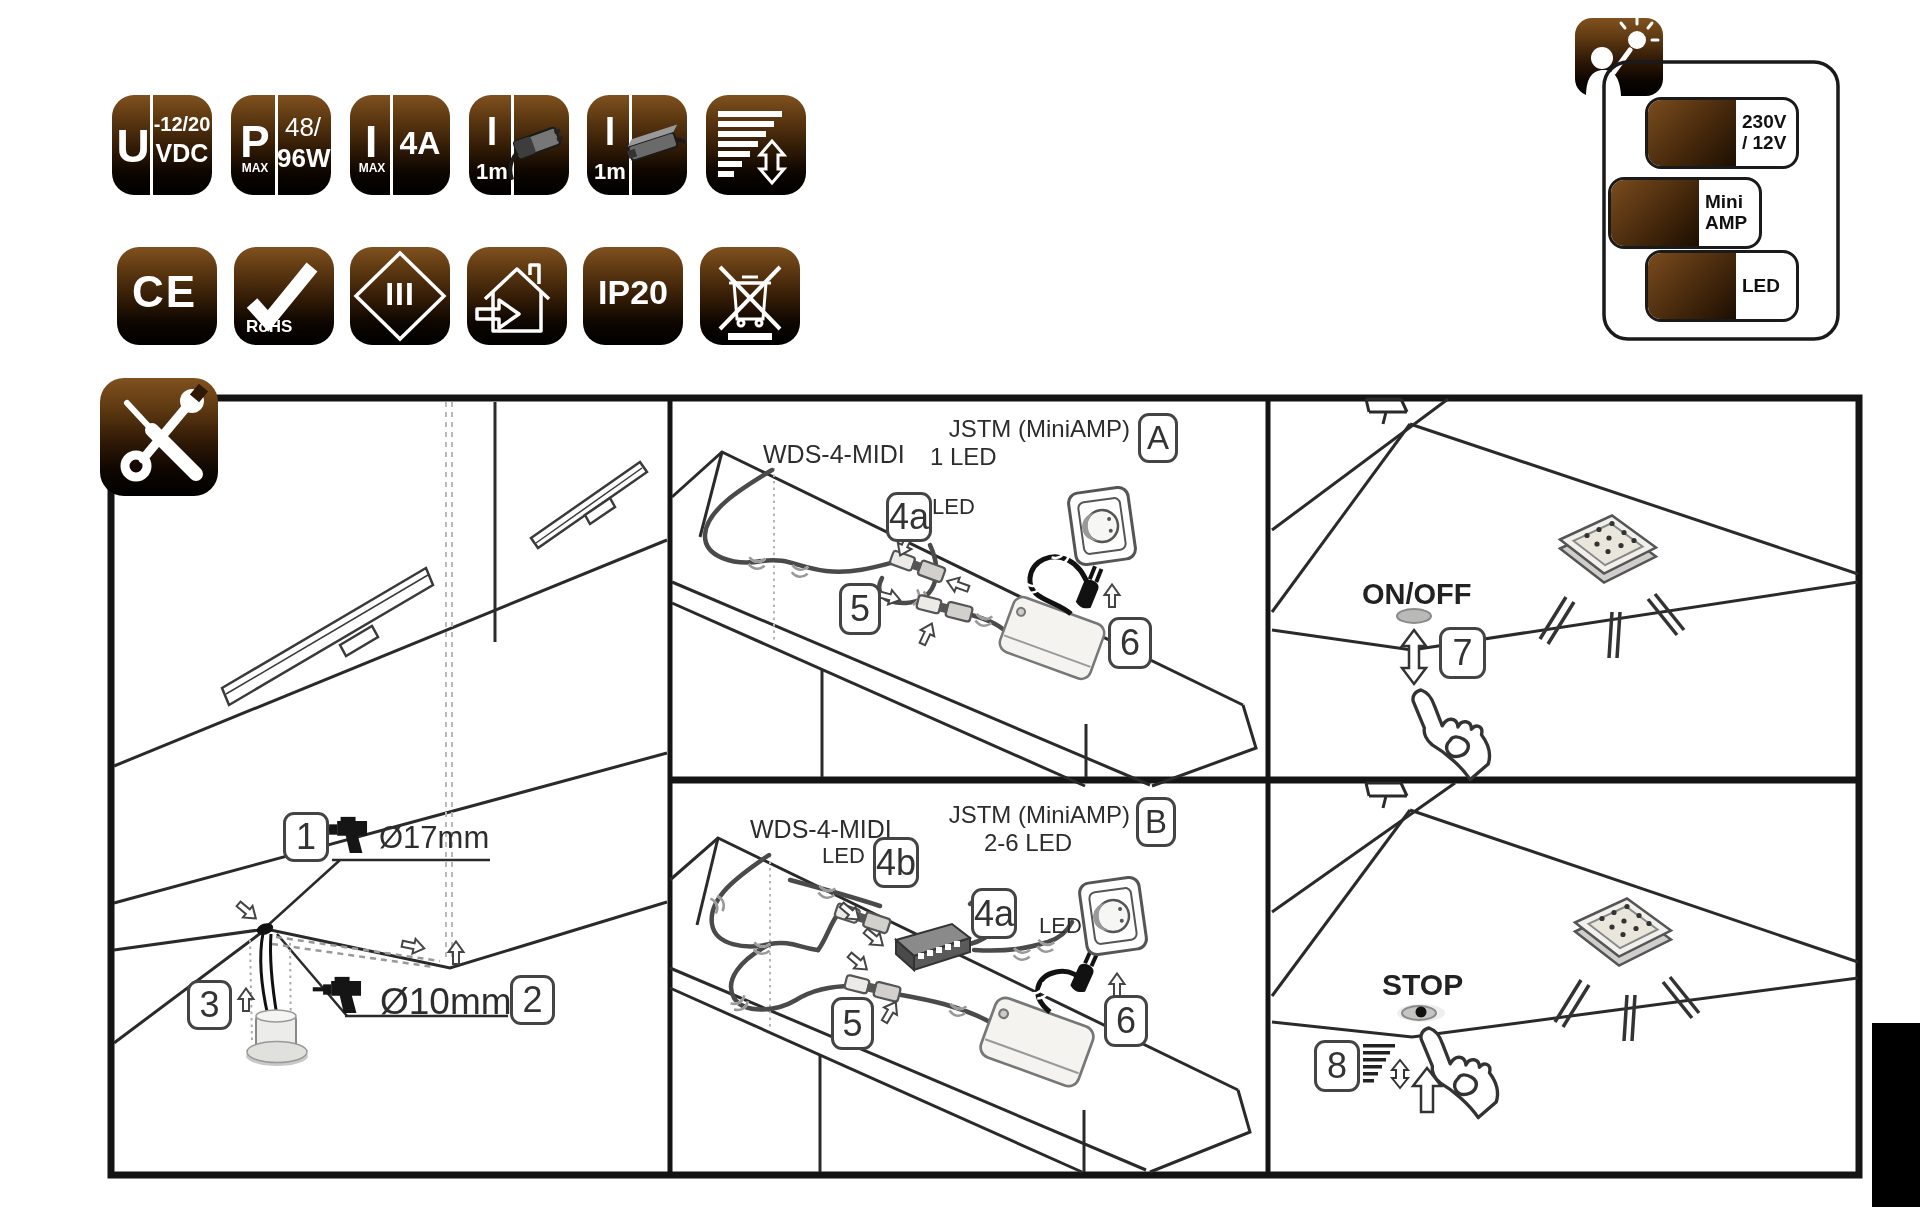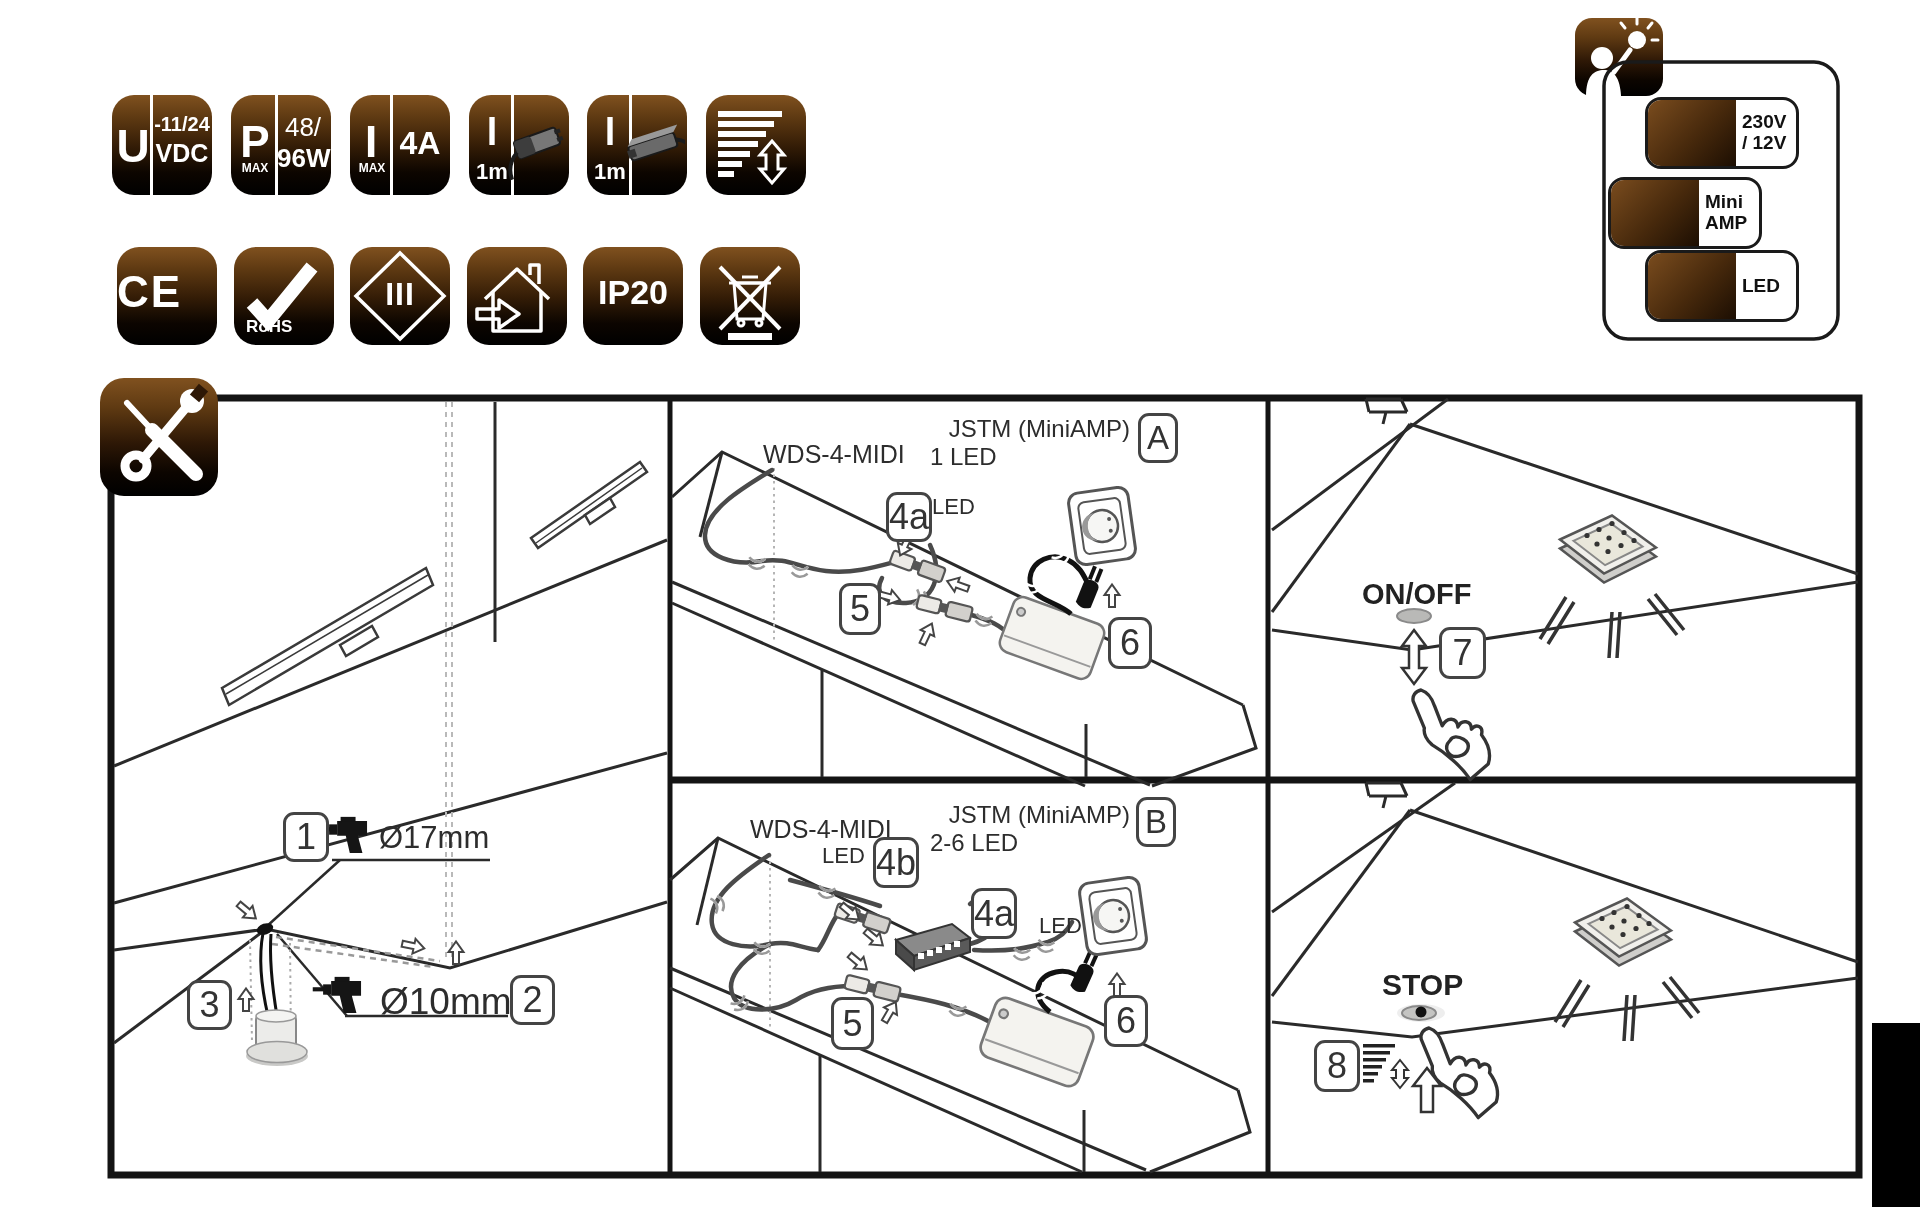--- a/index.html
+++ b/index.html
@@ -354,21 +354,21 @@
 <g transform="translate(1687,282)">
   <path d="M -20 -4 L -8 -22 L 10 -22 L 18 -4 Z" fill="#e9e7e3"></path>
   <rect x="-4" y="-4" width="7" height="16" fill="#e9e7e3"></rect>
   <path d="M -15 12 L 12 12 L 12 19 L -15 19 Z" fill="#e9e7e3"></path>
 </g>
 </svg>
 
 <div class="ic" style="left:112px;top:95px">
   <span class="vdiv" style="left:38px"></span>
   <span class="abs" style="left:4px;top:24px;width:34px;text-align:center;font-size:46px;font-weight:700">U</span>
-  <span class="abs" style="left:40px;top:18px;width:60px;text-align:center;font-size:20px;font-weight:700">-11/24</span>
+  <span class="abs" style="left:40px;top:18px;width:60px;text-align:center;font-size:20px;font-weight:700">-12/20</span>
   <span class="abs" style="left:40px;top:44px;width:60px;text-align:center;font-size:25px;font-weight:700">VDC</span>
 </div>
 <div class="ic" style="left:231px;top:95px">
   <span class="vdiv" style="left:44px"></span>
   <span class="abs" style="left:4px;top:22px;width:40px;text-align:center;font-size:44px;font-weight:700">P</span>
   <span class="abs" style="left:6px;top:66px;width:36px;text-align:center;font-size:12px;font-weight:700">MAX</span>
   <span class="abs" style="left:46px;top:17px;width:52px;text-align:center;font-size:26px;font-weight:400">48/</span>
   <span class="abs" style="left:46px;top:48px;width:52px;text-align:center;font-size:26px;font-weight:700">96W</span>
 </div>
 <div class="ic" style="left:350px;top:95px">
@@ -413,21 +413,21 @@
       <rect x="12" y="46" width="40" height="6"></rect>
       <rect x="12" y="56" width="32" height="6"></rect>
       <rect x="12" y="66" width="24" height="6"></rect>
       <rect x="12" y="76" width="16" height="6"></rect>
     </g>
     <path d="M 66 46 L 78 60 L 72 60 L 72 74 L 78 74 L 66 88 L 54 74 L 60 74 L 60 60 L 54 60 Z" fill="none" stroke="#fff" stroke-width="3"></path>
   </svg>
 </div>
 
 <div class="ic" style="left:117px;top:247px;height:98px">
-  <span class="abs" style="left:0;top:20px;width:80px;text-align:left;font-size:44px;font-weight:700;letter-spacing:2px">CE</span>
+  <span class="abs" style="left:0;top:20px;width:80px;text-align:right;font-size:44px;font-weight:700;letter-spacing:2px">CE</span>
 </div>
 <div class="ic" style="left:350px;top:247px;height:98px">
   <svg class="abs" style="left:0;top:0" width="100" height="98" viewBox="0 0 100 98">
     <polygon points="50,6 94,49 50,92 6,49" fill="none" stroke="#fff" stroke-width="3.5"></polygon>
   </svg>
   <span class="abs" style="left:0;top:29px;width:100px;text-align:center;font-size:32px;font-weight:700;letter-spacing:1px">III</span>
 </div>
 <div class="ic" style="left:234px;top:247px;height:98px">
   <svg class="abs" style="left:0;top:0" width="100" height="98" viewBox="0 0 100 98">
     <path d="M 18 56 L 34 74 L 78 20" stroke="#fff" stroke-width="14" fill="none"></path>
@@ -496,21 +496,21 @@
 <div class="txt" style="left:930px;top:443px;width:196px;font-size:24px">1 LED</div>
 <div class="badge" style="left:1138px;top:413px;width:34px;height:44px;font-size:33px">A</div>
 <div class="txt" style="left:932px;top:494px;font-size:22px">LED</div>
 <div class="badge" style="left:886px;top:492px;width:40px;height:44px">4a</div>
 <div class="badge" style="left:839px;top:583px;width:36px;height:46px">5</div>
 <div class="badge" style="left:1108px;top:617px;width: 38px;height:46px">6</div>
 
 <div class="txt" style="left:750px;top:815px;font-size:25px">WDS-4-MIDI</div>
 <div class="txt" style="left:822px;top:843px;font-size:22px">LED</div>
 <div class="txt" style="left:930px;top:801px;width:200px;text-align:right;font-size:24px">JSTM (MiniAMP)</div>
-<div class="txt" style="left:930px;top:829px;width:196px;text-align:left;font-size:24px">2-6 LED</div>
+<div class="txt" style="left:930px;top:829px;width:196px;text-align:center;font-size:24px">2-6 LED</div>
 <div class="badge" style="left:1136px;top:797px;width:34px;height:44px;font-size:33px">B</div>
 <div class="badge" style="left:873px;top:837px;width:40px;height:45px">4b</div>
 <div class="badge" style="left:971px;top:888px;width:40px;height:45px">4a</div>
 <div class="txt" style="left:1039px;top:913px;font-size:22px">LED</div>
 <div class="badge" style="left:831px;top:997px;width:37px;height:47px">5</div>
 <div class="badge" style="left:1104px;top:995px;width:38px;height:46px">6</div>
 
 <div class="txt" style="left:1362px;top:578px;font-size:29px;font-weight:700;color:#222">ON/OFF</div>
 <div class="badge" style="left:1439px;top:627px;width:41px;height:46px">7</div>
 <div class="txt" style="left:1382px;top:968px;font-size:30px;font-weight:700;color:#222">STOP</div>

